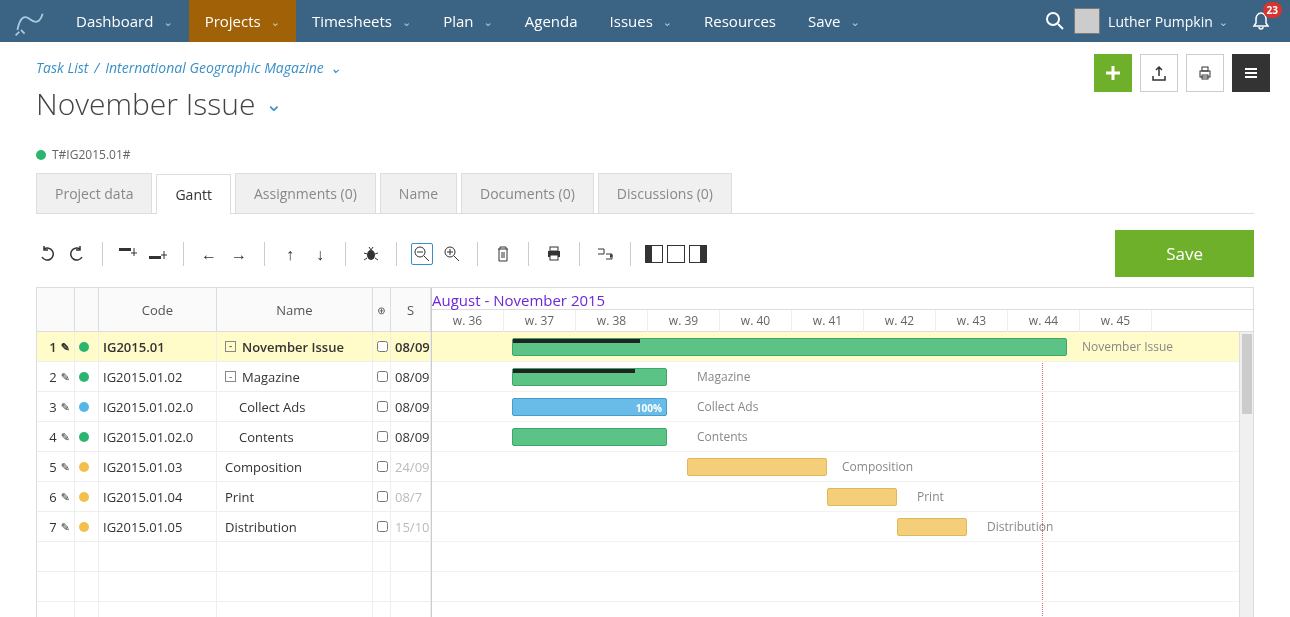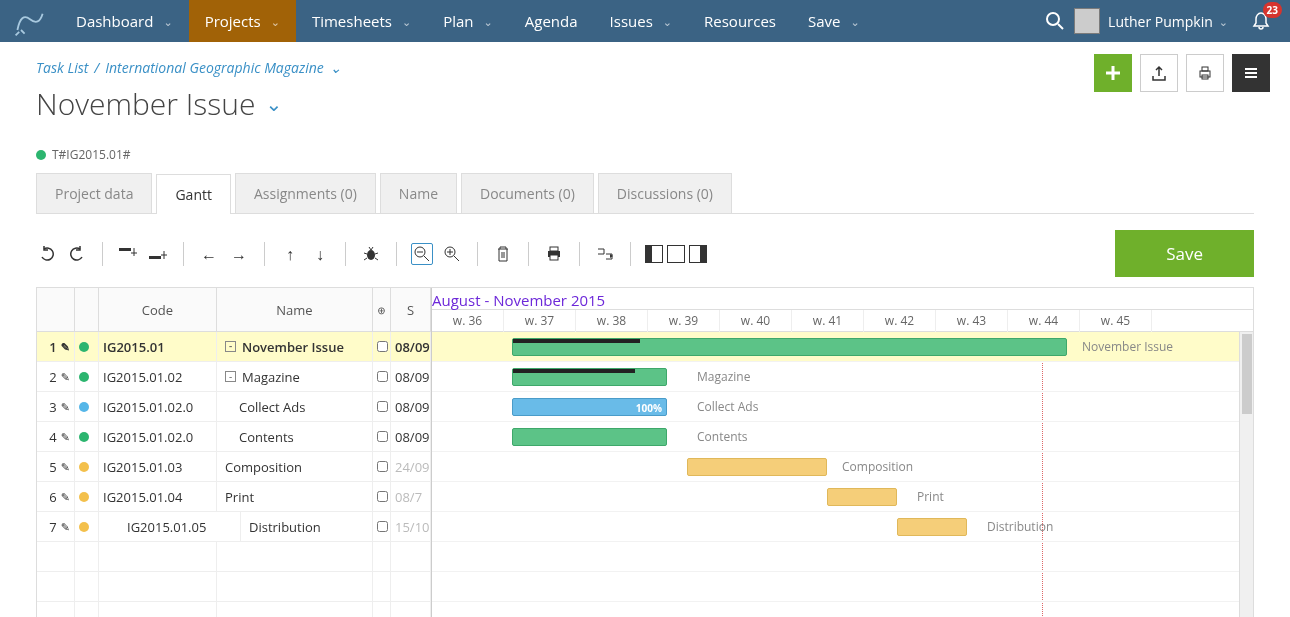--- a/index.html
+++ b/index.html
@@ -373,21 +373,21 @@
           <div class="col-chk">
             <input type="checkbox" style="width: 11px; height: 11px;">
           </div>
           <div class="col-date muted">08/7</div>
         </div>
         <div class="grow">
           <div class="col-num" style="justify-content:flex-end;padding-right:4px;">7 <span style="margin-left:4px;font-size:11px;">✎</span></div>
           <div class="col-edit">
             <span class="dot orange"></span>
           </div>
-          <div class="col-code" style="justify-content:flex-start;margin-left:24px;">IG2015.01.05</div>
+          <div class="col-code" style="justify-content:flex-start;">IG2015.01.05</div>
           <div class="col-name-cell" style="flex:1;padding-left:8px;">
             <span>Distribution</span>
           </div>
           <div class="col-chk">
             <input type="checkbox" style="width: 11px; height: 11px;">
           </div>
           <div class="col-date muted">15/10</div>
         </div>
         <div class="grow">
           <div class="col-num"></div>

